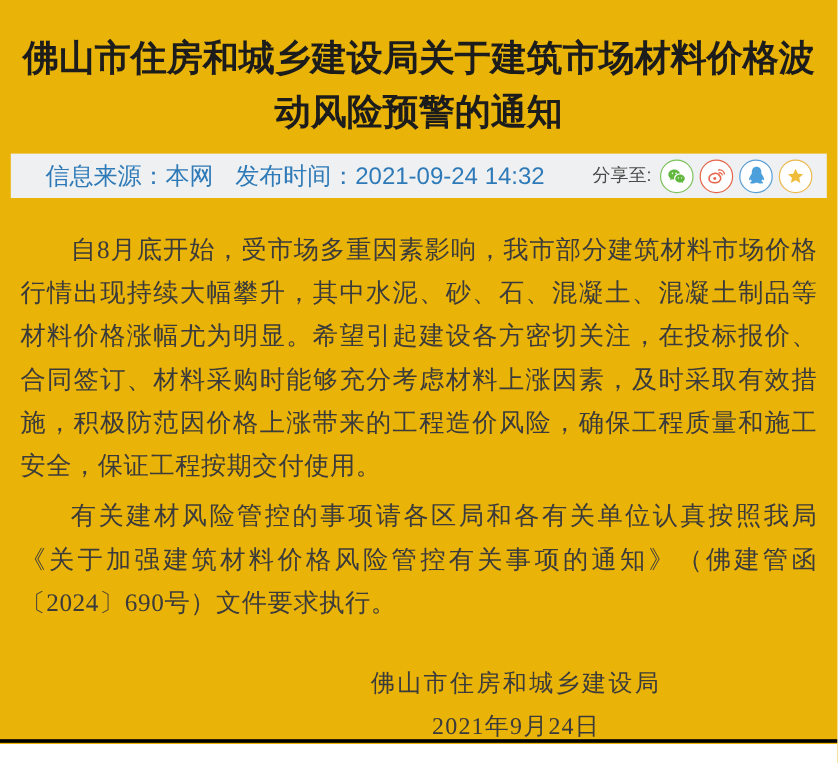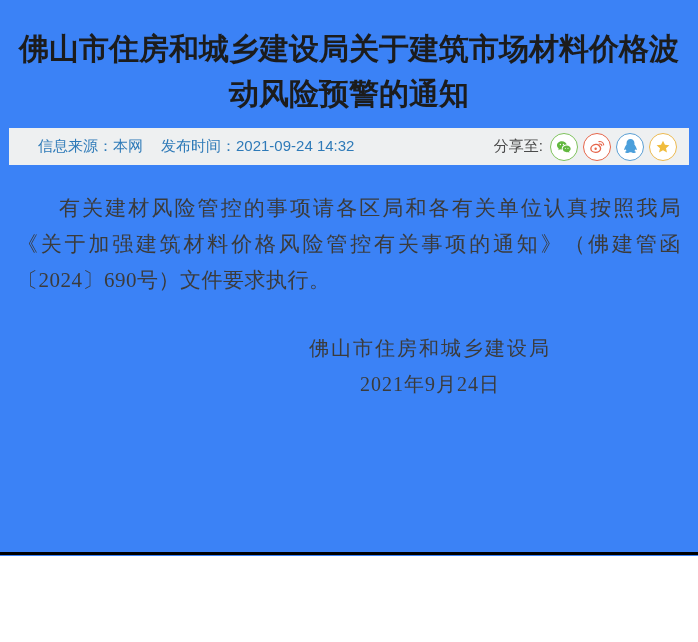--- a/index.html
+++ b/index.html
@@ -1,20 +1,20 @@
 <!DOCTYPE html>
 <html><head>
 <meta charset="utf-8">
 <style>
   html, body { margin: 0; padding: 0; background: #ffffff; }
   .page {
     position: relative;
     width: 698px;
-    height: 556px;
-    background: #3b82f6;
+    height: 620px;
+    background: #eab308;
     overflow: hidden;
     font-family: "Liberation Sans", "DejaVu Sans", sans-serif;
   }
   .title {
     margin: 0 16px;
     padding-top: 26px;
     font-family: "Liberation Sans", "DejaVu Sans", sans-serif;
     font-size: 30px;
     line-height: 45px;
     font-weight: bold;
@@ -23,21 +23,21 @@
   }
   .meta-bar {
     margin: 12px 9px 0 9px;
     height: 37px;
     background: #eef0f1;
     display: flex;
     align-items: center;
   }
   .meta-left {
     padding-left: 29px;
-    font-size: 15px;
+    font-size: 20px;
     color: #2e7ab8;
     white-space: nowrap;
   }
   .meta-left .publish-label { margin-left: 18px; }
   .meta-right {
     margin-left: auto;
     padding-right: 12px;
     display: flex;
     align-items: center;
     gap: 5px;
@@ -153,20 +153,21 @@
         <span>
           <svg viewBox="0 0 24 24" width="18" height="18">
             <polygon points="12,3.5 14.6,9 20.5,9.6 16,13.6 17.3,19.4 12,16.3 6.7,19.4 8,13.6 3.5,9.6 9.4,9" fill="#f0bc3c"></polygon>
           </svg>
         </span>
       </span>
     </div>
   </div>
 
   <div class="article">
+    <p>自8月底开始，受市场多重因素影响，我市部分建筑材料市场价格行情出现持续大幅攀升，其中水泥、砂、石、混凝土、混凝土制品等材料价格涨幅尤为明显。希望引起建设各方密切关注，在投标报价、合同签订、材料采购时能够充分考虑材料上涨因素，及时采取有效措施，积极防范因价格上涨带来的工程造价风险，确保工程质量和施工安全，保证工程按期交付使用。</p>
     <p>有关建材风险管控的事项请各区局和各有关单位认真按照我局《关于加强建筑材料价格风险管控有关事项的通知》（佛建管函〔2024〕690号）文件要求执行。</p>
     <div class="signature">
       <p class="sig-org">佛山市住房和城乡建设局</p>
       <p class="sig-date">2021年9月24日</p>
     </div>
   </div>
 
   <div class="bottom-rule"></div>
 </div>
 

